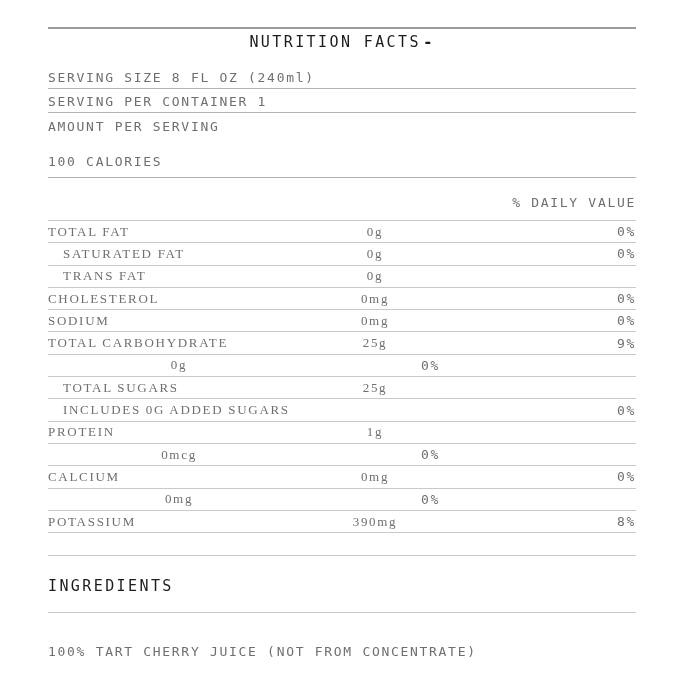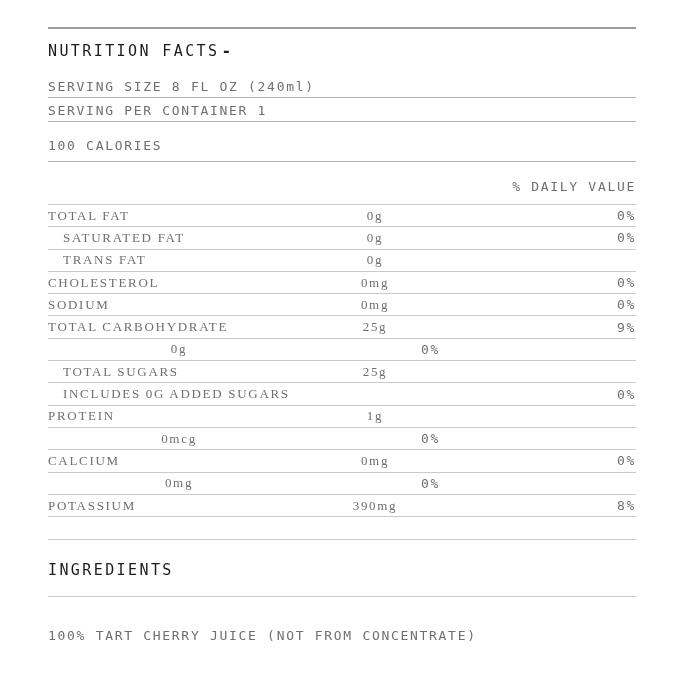--- a/index.html
+++ b/index.html
@@ -21,23 +21,23 @@
     width:679px;height:679px;
     padding-left:48px;
     padding-right:43px;
   }
   .top-rule{
     margin-top:27px;
     border-top:2px solid var(--rule-strong);
   }
   .section-header{
     display:flex;
-    justify-content:flex-start;
+    justify-content:center;
     align-items:center;
-    padding:13px 0 14px 0;
+    padding:4px 0 14px 0;
   }
   .section-title{
     font-size:15px;
     letter-spacing:2.4px;
     color:var(--heading-color);
     white-space:nowrap;
   }
   .collapse-dash{
     font-size:16px;
     font-weight:bold;
@@ -117,20 +117,21 @@
 
   <div class="section-header">
     <div class="section-title">NUTRITION FACTS</div>
     <button class="collapse-dash">-</button>
   </div>
 
   <div class="mono-line serving-row">SERVING SIZE 8 FL OZ (240ml)</div>
 
   <div class="mono-line serving-row">SERVING PER CONTAINER 1</div>
 
+  <div class="mono-line plain-row">AMOUNT PER SERVING</div>
 
   <div class="mono-line calories-row">100 CALORIES</div>
 
   <div class="mono-line dv-header">% DAILY VALUE</div>
 
   <div class="nf-table" id="nf-table">
     <div class="nf-row">
       <div class="nf-name">TOTAL FAT</div>
       <div class="nf-amount">0g</div>
       <div class="nf-dv">0%</div>

